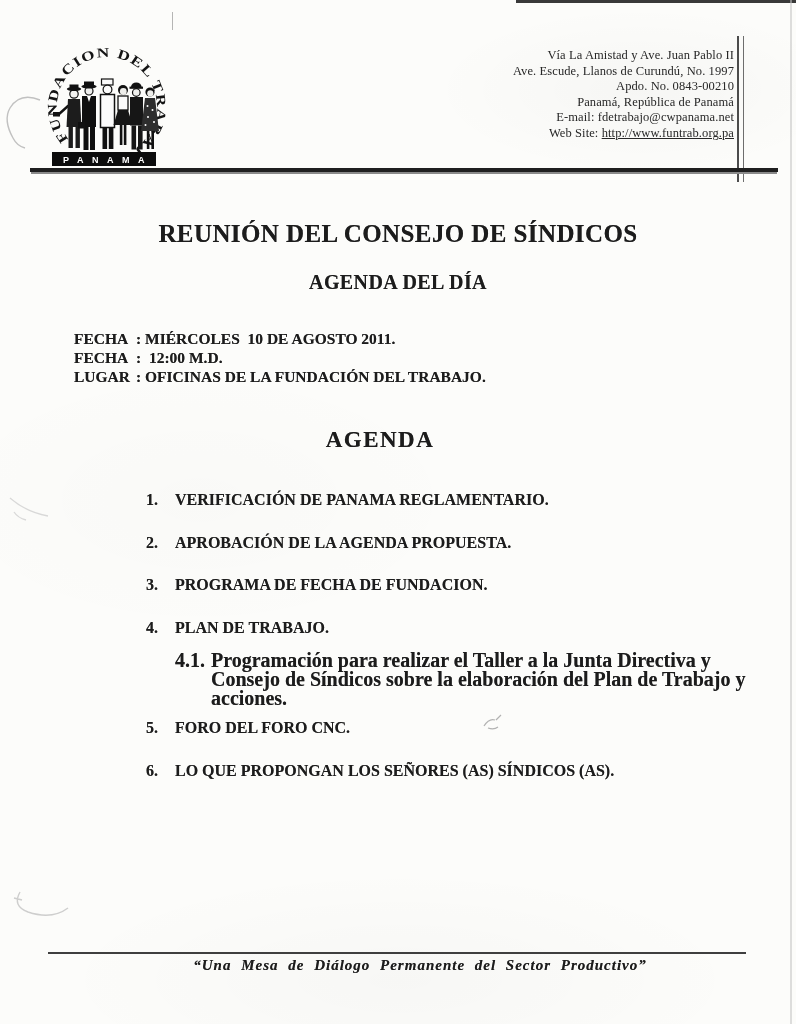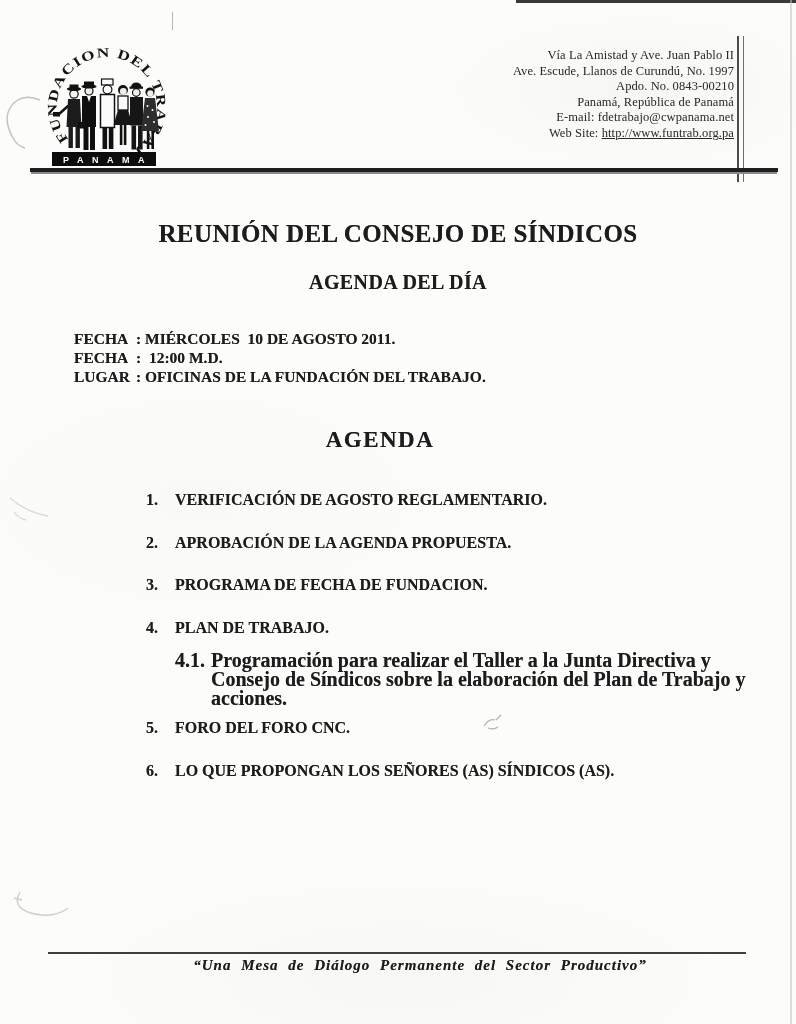--- a/index.html
+++ b/index.html
@@ -183,21 +183,21 @@
       <span class="lbl">LUGAR</span>
         <span class="val">: OFICINAS DE LA FUNDACIÓN DEL TRABAJO.</span>
     </div>
   </div>
 
   <div class="abs agenda-head">AGENDA</div>
 
   <div class="abs agenda-list">
     <div class="agenda-item">
       <span class="num">1.</span>
-        <span class="txt">VERIFICACIÓN DE AGOSTO REGLAMENTARIO.</span>
+        <span class="txt">VERIFICACIÓN DE PANAMA REGLAMENTARIO.</span>
     </div>
     <div class="agenda-item">
       <span class="num">2.</span>
         <span class="txt">APROBACIÓN DE LA AGENDA PROPUESTA.</span>
     </div>
     <div class="agenda-item">
       <span class="num">3.</span>
         <span class="txt">PROGRAMA DE FECHA DE FUNDACION.</span>
     </div>
     <div class="agenda-item i4">

